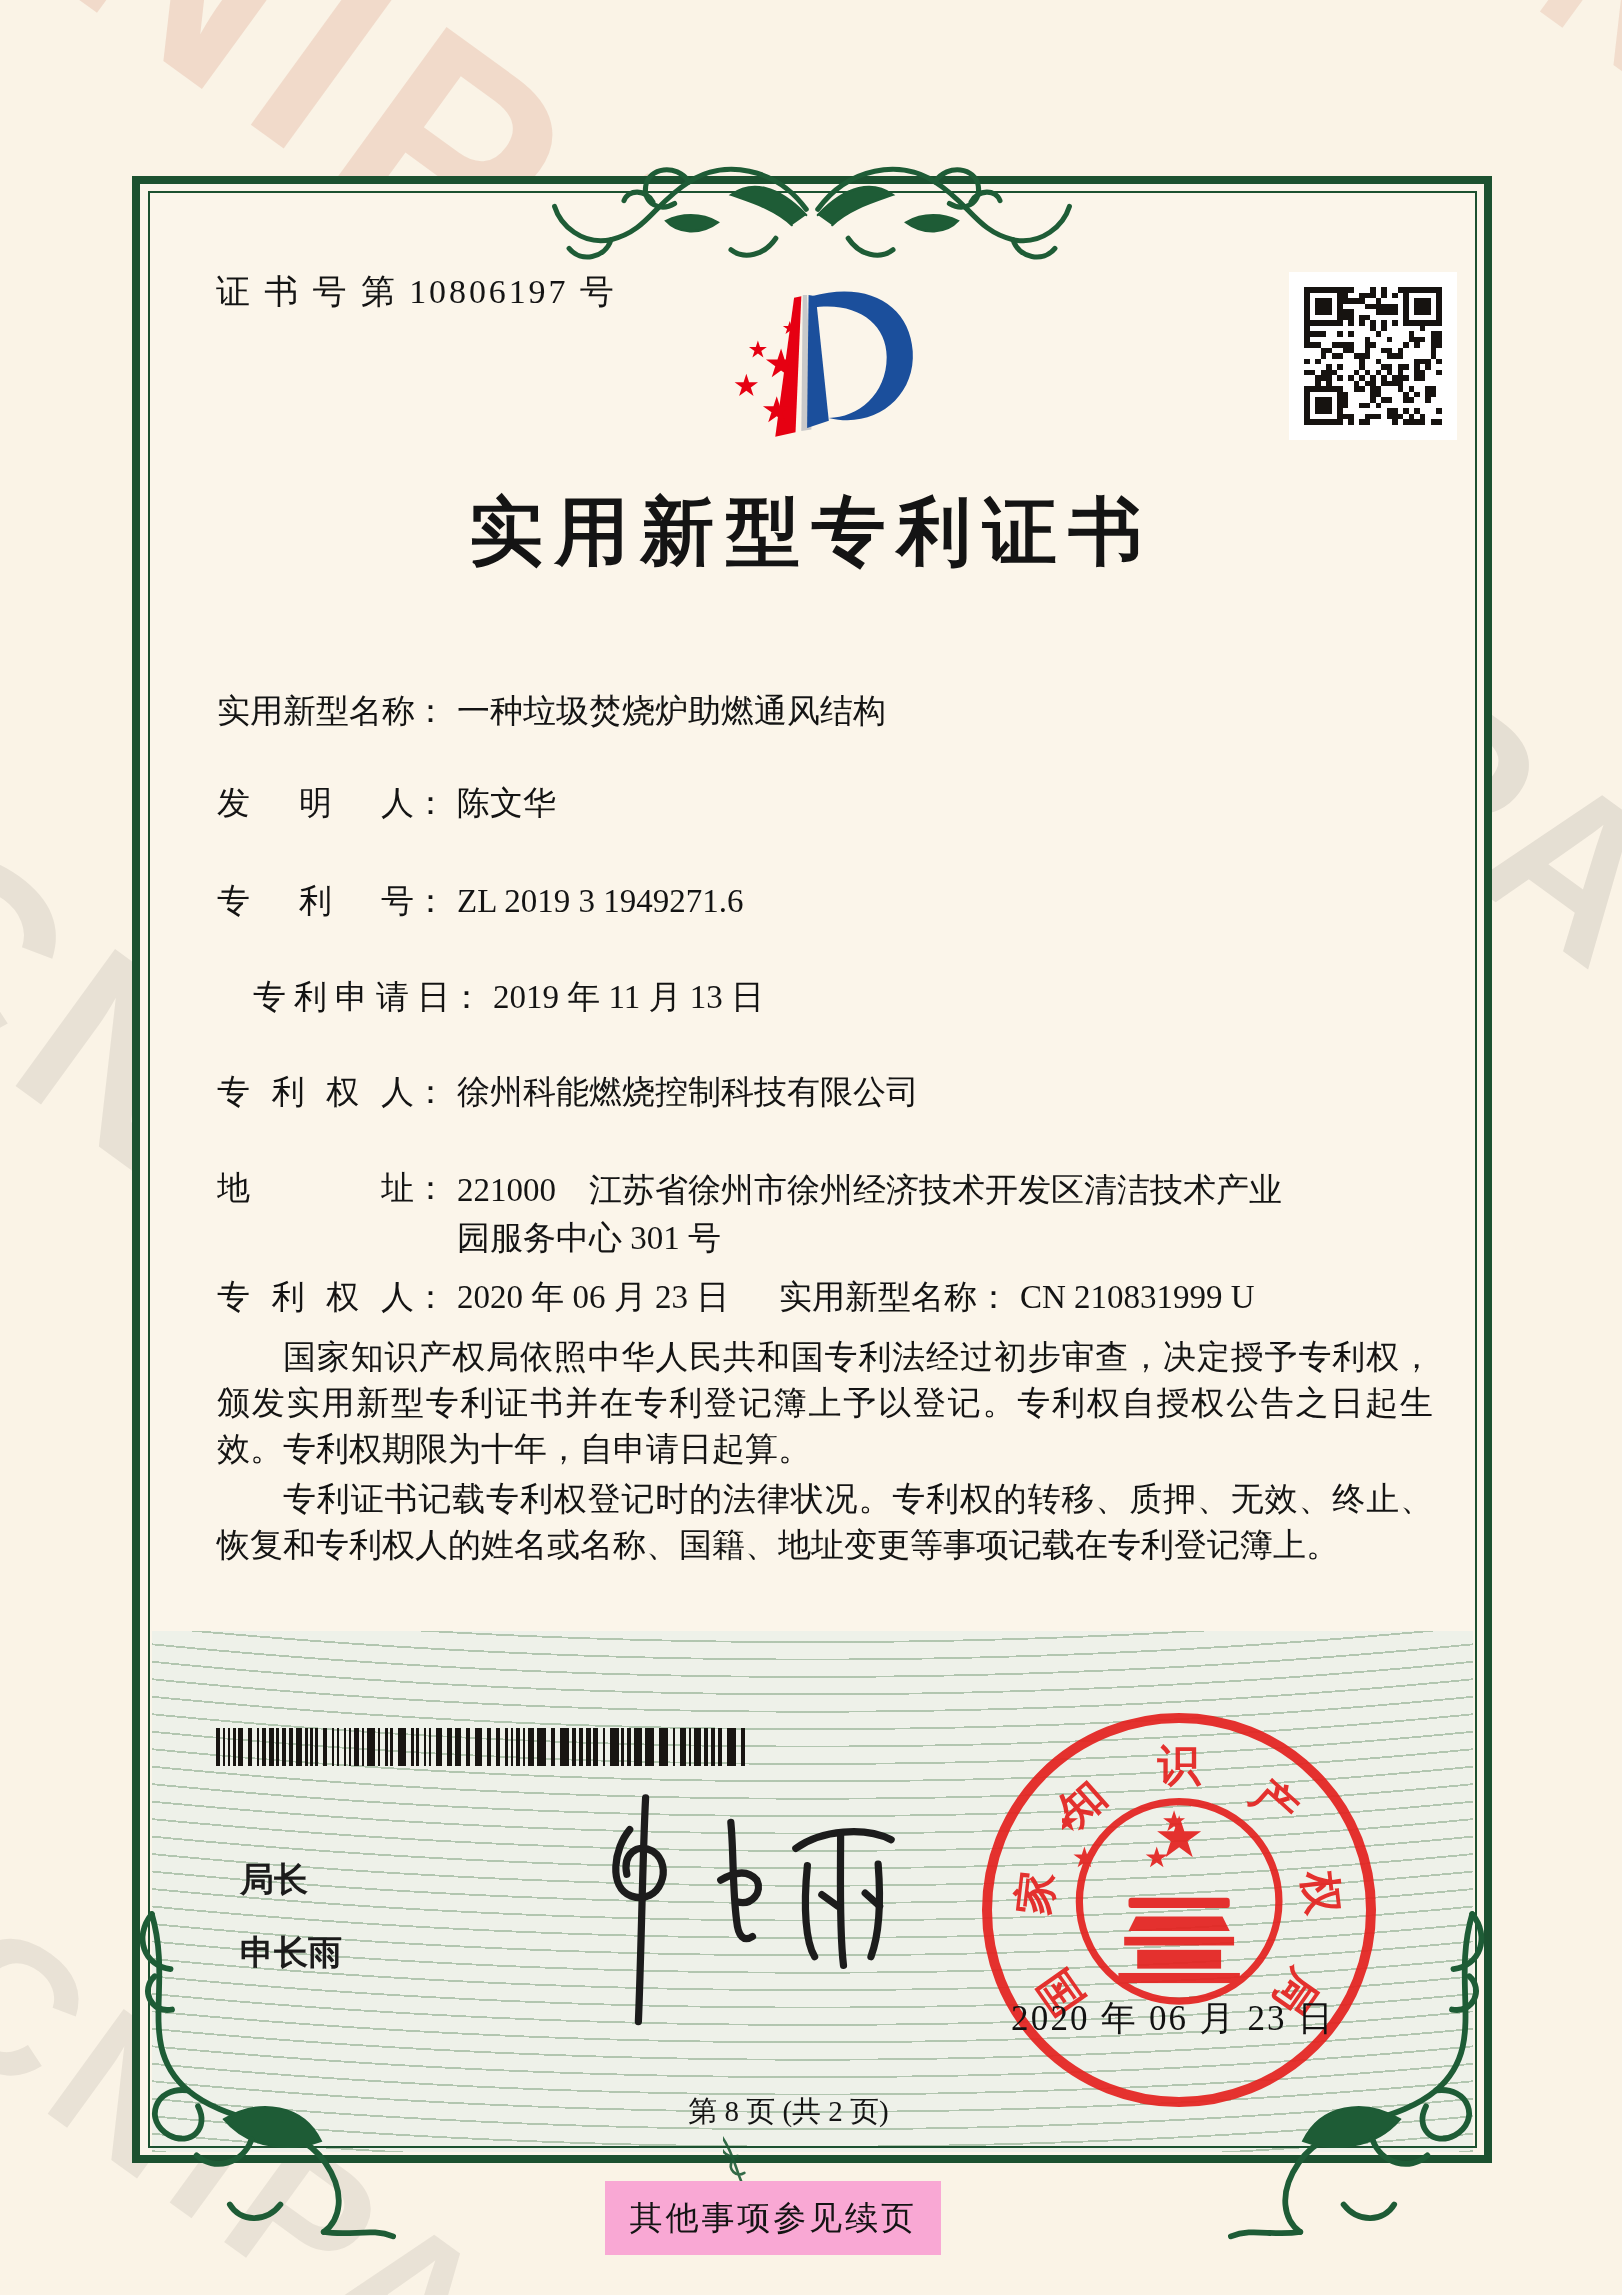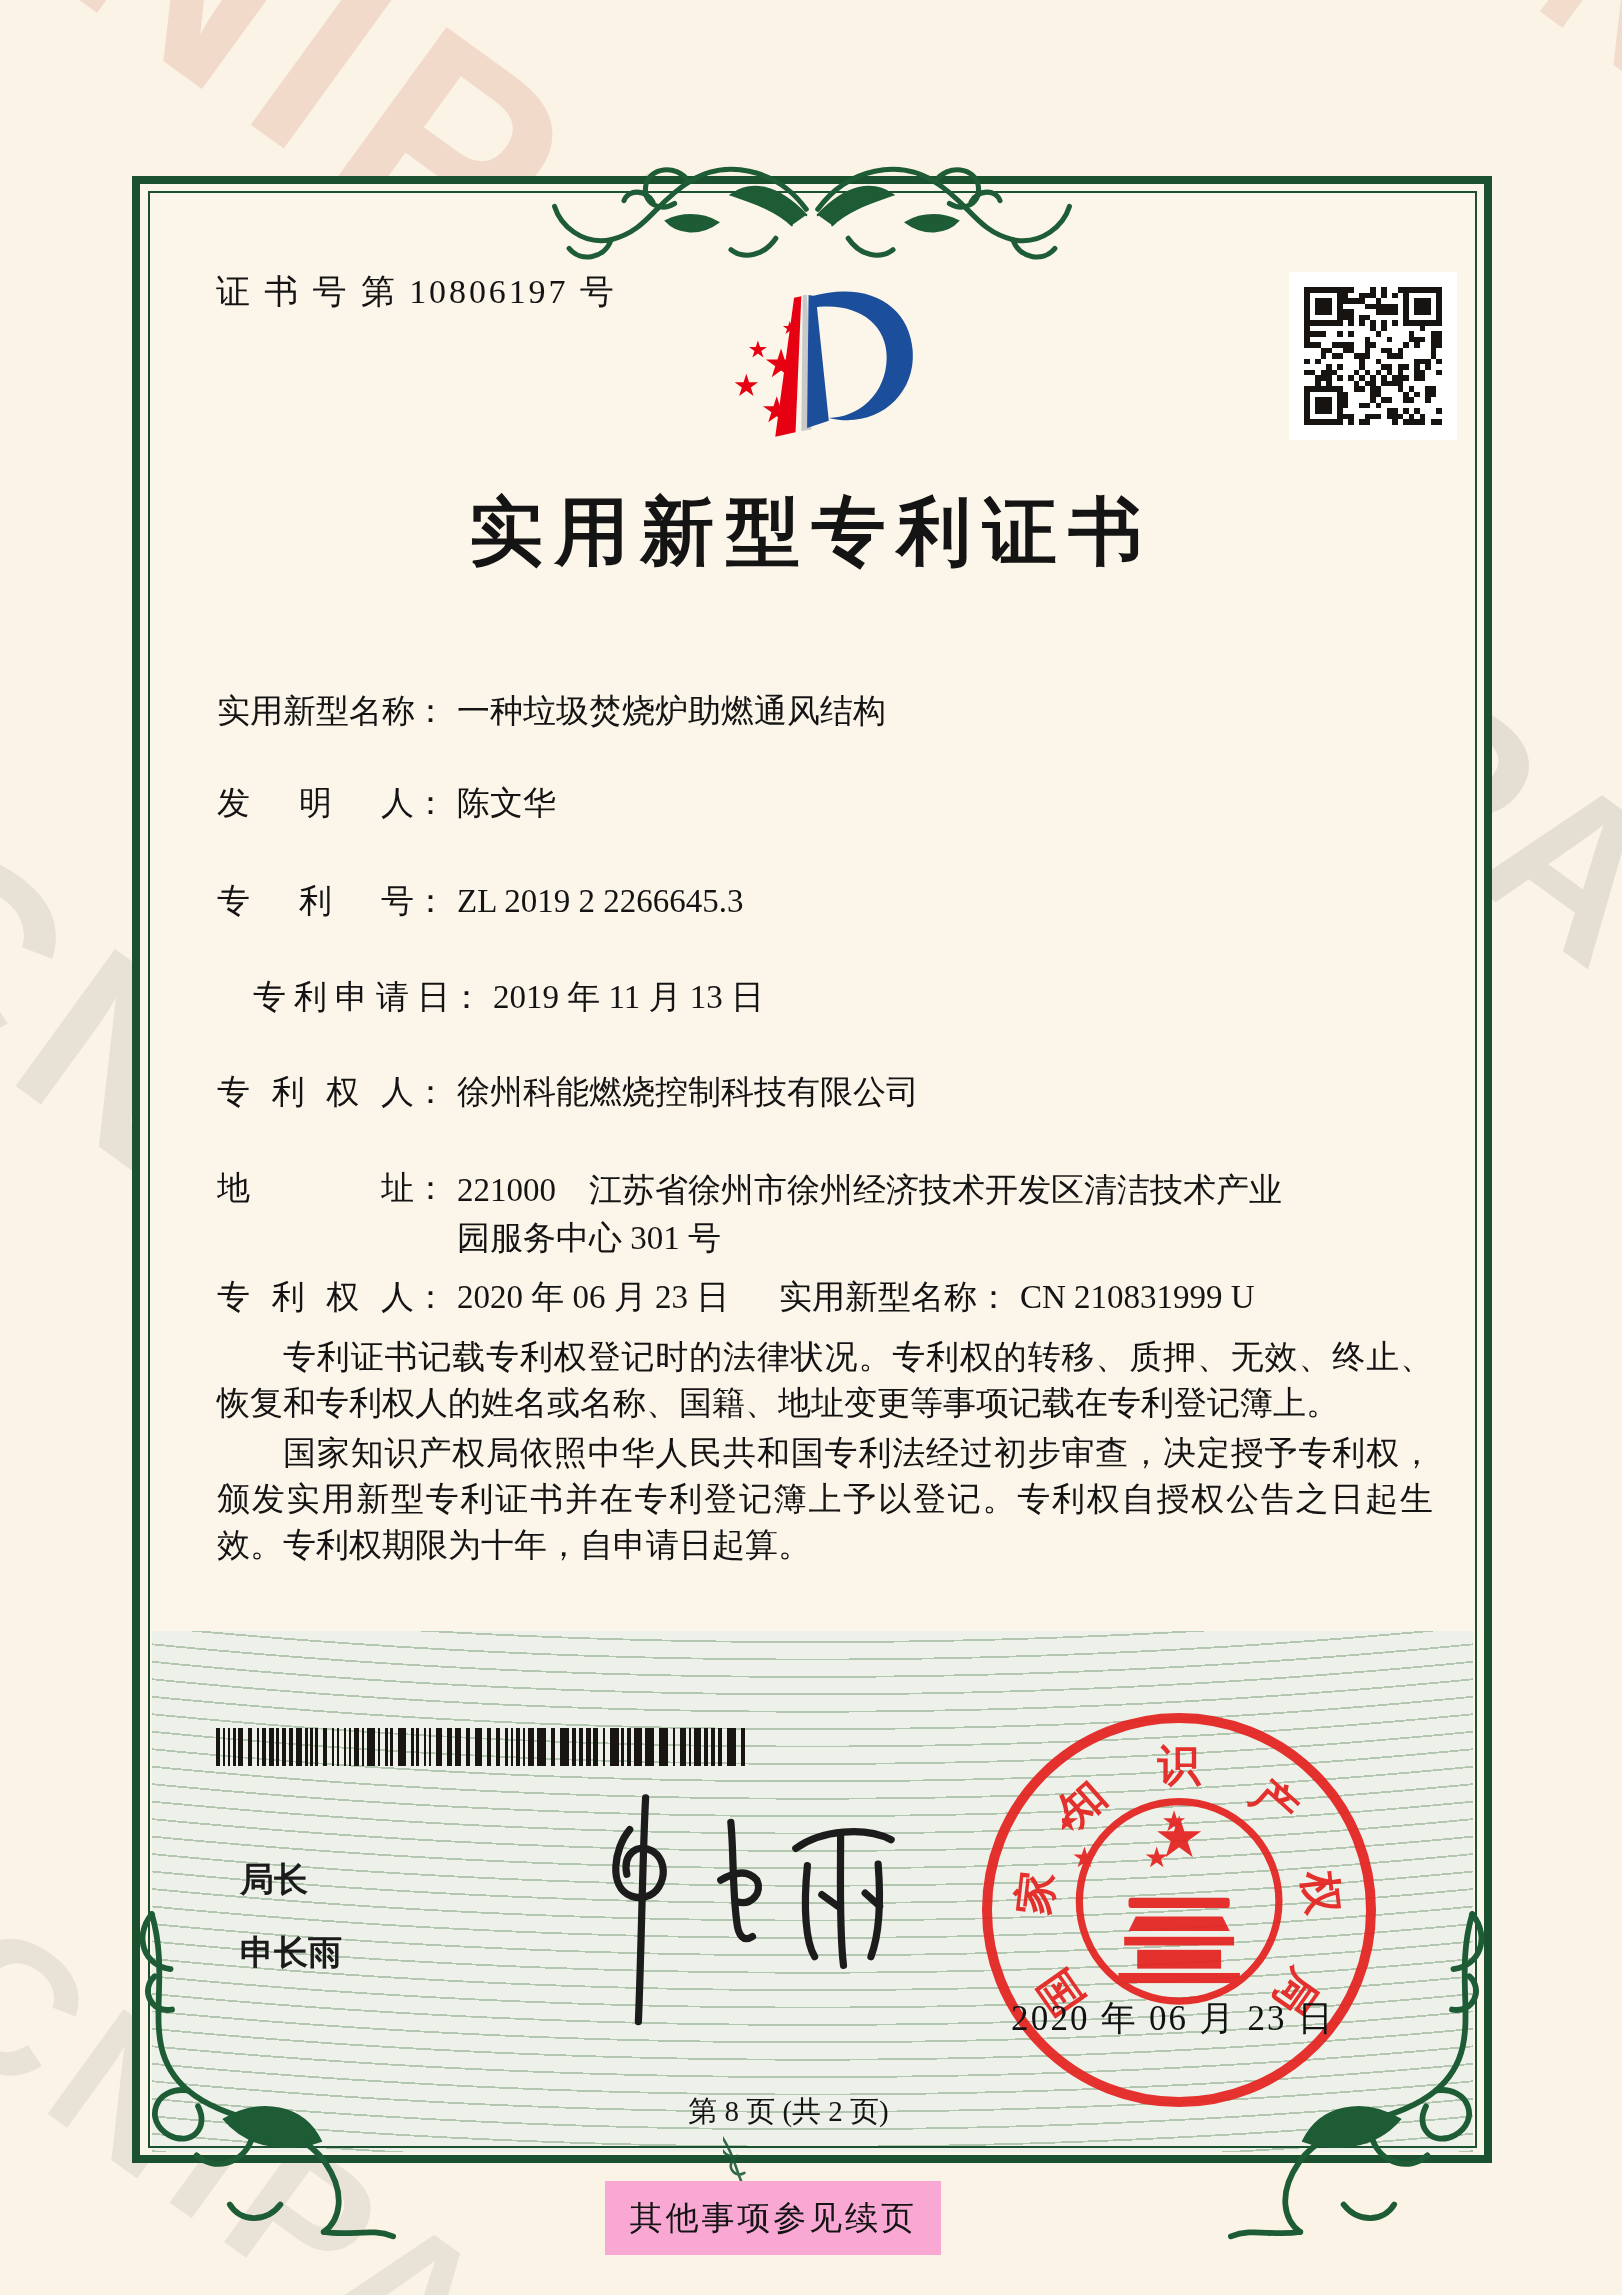--- a/index.html
+++ b/index.html
@@ -785,21 +785,21 @@
 
   <div class="title">实用新型专利证书</div>
 
   <div class="row row-inventor">
     <span class="lbl"><span class="lblj">发明人</span><span>：</span></span><span class="val">陈文华</span>
   </div>
   <div class="row row-name">
     <span class="lbl"><span class="lblj">实用新型名称</span><span>：</span></span><span class="val">一种垃圾焚烧炉助燃通风结构</span>
   </div>
   <div class="row row-patno">
-    <span class="lbl"><span class="lblj">专利号</span><span>：</span></span><span class="val">ZL 2019 2 2266645.3</span>
+    <span class="lbl"><span class="lblj">专利号</span><span>：</span></span><span class="val">ZL 2019 3 1949271.6</span>
   </div>
   <div class="row row-filing">
     <span class="lbl"><span class="lblj">专利申请日</span><span>：</span></span><span class="val">2019 年 11 月 13 日</span>
   </div>
   <div class="row row-patentee">
     <span class="lbl"><span class="lblj">专利权人</span><span>：</span></span><span class="val">徐州科能燃烧控制科技有限公司</span>
   </div>
   <div class="row row-address">
     <div class="addr-flex">
       <span class="lbl"><span class="lblj">地址</span><span>：</span></span>
@@ -809,22 +809,22 @@
   <div class="row row-grant">
     <span>
       <span class="lbl"><span class="lblj">专利权人</span><span>：</span></span><span class="val">2020 年 06 月 23 日</span>
     </span>
     <span class="grant2">
       <span>实用新型名称</span><span>：</span><span class="val">CN 210831999 U</span>
     </span>
   </div>
 
   <div class="body-text">
+    <p>国家知识产权局依照中华人民共和国专利法经过初步审查，决定授予专利权，颁发实用新型专利证书并在专利登记簿上予以登记。专利权自授权公告之日起生效。专利权期限为十年，自申请日起算。</p>
     <p>专利证书记载专利权登记时的法律状况。专利权的转移、质押、无效、终止、恢复和专利权人的姓名或名称、国籍、地址变更等事项记载在专利登记簿上。</p>
-    <p>国家知识产权局依照中华人民共和国专利法经过初步审查，决定授予专利权，颁发实用新型专利证书并在专利登记簿上予以登记。专利权自授权公告之日起生效。专利权期限为十年，自申请日起算。</p>
   </div>
 
   <div class="barcode" id="barcode">
       <i style="width: 4.3px; margin-right: 2.9px;"></i>
       <i style="width: 2.2px; margin-right: 2.9px;"></i>
       <i style="width: 2.2px; margin-right: 2.9px;"></i>
       <i style="width: 2.2px; margin-right: 2.9px;"></i>
       <i style="width: 4.3px; margin-right: 5px;"></i>
       <i style="width: 4.3px; margin-right: 5px;"></i>
       <i style="width: 2.2px; margin-right: 2.9px;"></i>

